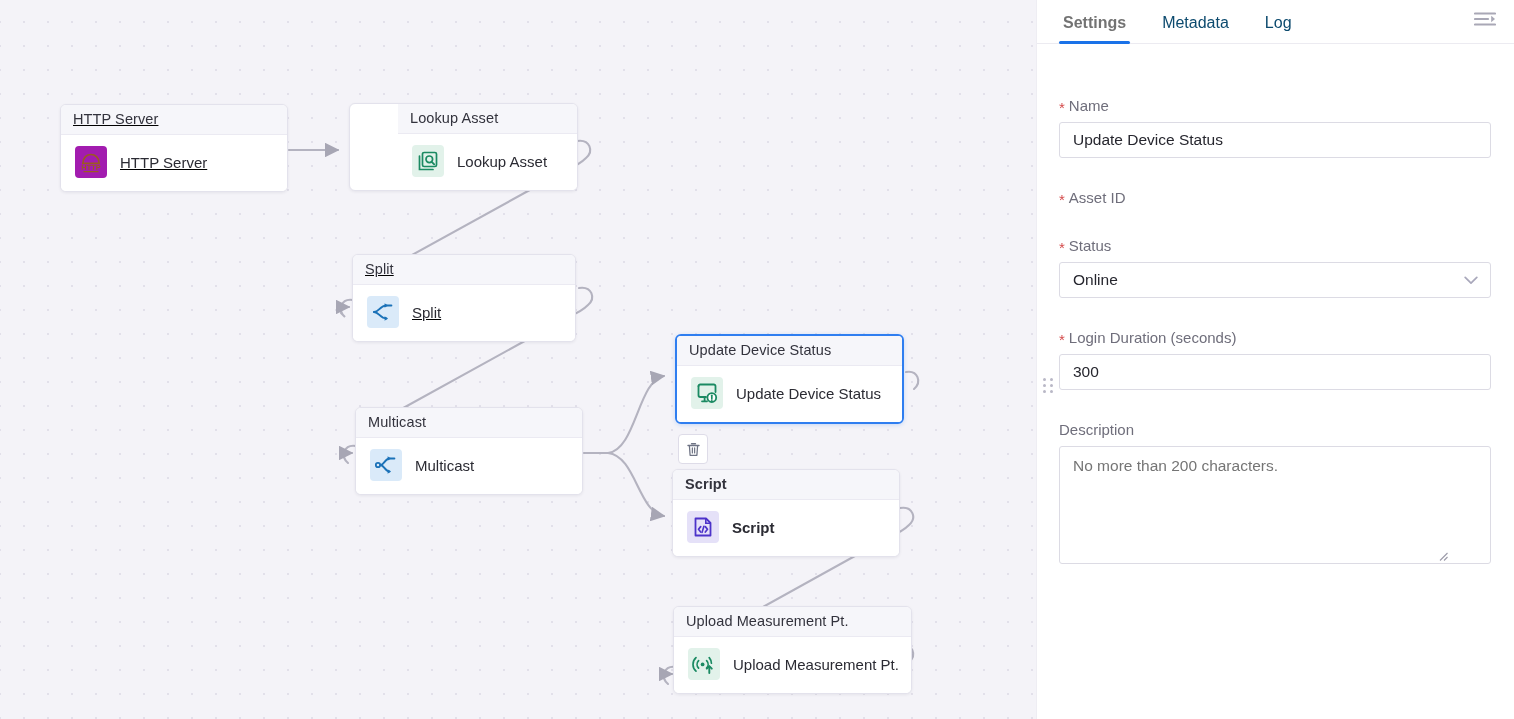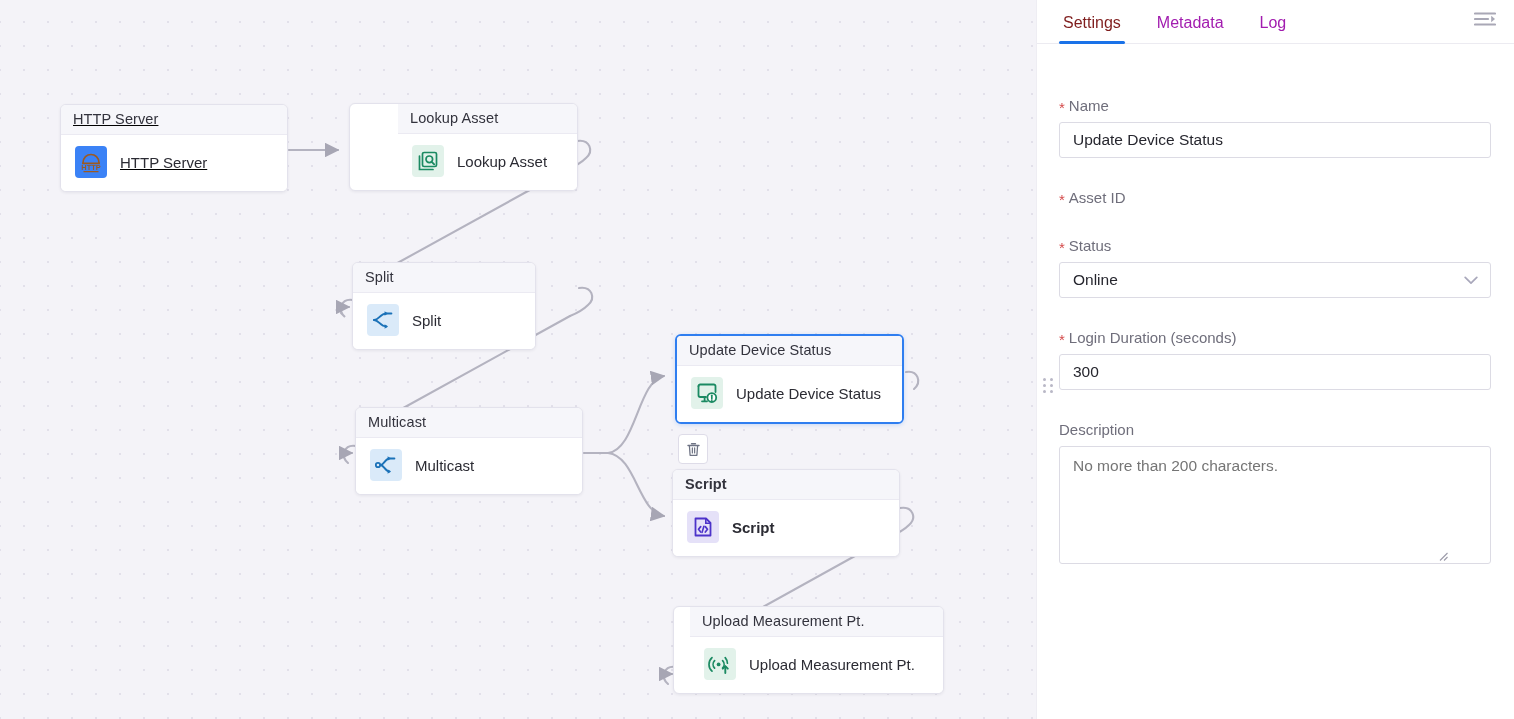--- a/index.html
+++ b/index.html
@@ -55,21 +55,21 @@
     font-size: 15px;
     color: #2b2b33;
     white-space: nowrap;
   }
   .node-icon {
     width: 32px; height: 32px;
     border-radius: 4px;
     flex: 0 0 32px;
     display: flex; align-items: center; justify-content: center;
   }
-  .ic-http   { background: #3b82f6; }
+  .ic-http   { background: #a21caf; }
   .ic-green  { background: #e2f2ea; }
   .ic-blue   { background: #daeaf9; }
   .ic-purple { background: #e5e1f8; }
 
   .delete-btn {
     position: absolute;
     width: 30px; height: 30px;
     background: #ffffff;
     border: 1px solid #dedce8;
     border-radius: 4px;
@@ -88,26 +88,26 @@
     display: flex; align-items: flex-end;
     height: 44px;
     padding: 0 24px;
     border-bottom: 1px solid #ecebf1;
     position: relative;
   }
   .tab {
     font-size: 16px;
     padding: 0 2px 11px 2px;
     margin-right: 32px;
-    color: #a21caf;
+    color: #0c4a6e;
     cursor: pointer;
     position: relative;
     white-space: nowrap;
   }
-  .tab.active { color: #7f1d1d; font-weight: normal; }
+  .tab.active { color: #737373; font-weight: bold; }
   .tab.active::after {
     content: ""; position: absolute;
     left: -2px; right: -2px; bottom: -1px;
     height: 3px; background: #1a72e8; border-radius: 2px;
   }
   #panel-icon {
     position: absolute; right: 16px; top: 8px;
     width: 26px; height: 24px;
     display: flex; align-items: center; justify-content: center;
     cursor: pointer;
@@ -248,21 +248,21 @@
             <rect x="6.5" y="3.5" width="14" height="14" rx="1.6" fill="none" stroke="#1b8a62" stroke-width="1.7"></rect>
             <path d="M3.5 7 L3.5 20.5 L17 20.5" fill="none" stroke="#1b8a62" stroke-width="1.7" stroke-linecap="round"></path>
             <circle cx="13.3" cy="10.3" r="3.3" fill="none" stroke="#1b8a62" stroke-width="1.7"></circle>
             <line x1="15.7" y1="12.8" x2="18.2" y2="15.3" stroke="#1b8a62" stroke-width="1.9" stroke-linecap="round"></line>
           </svg>
         </span>
         <span class="node-label">Lookup Asset</span>
       </div>
     </div>
 
-    <div class="node" style="left:352px;top:262px;width:184px;">
+    <div class="node" style="left:352px;top:254px;width:224px;text-decoration:underline;">
       <div class="node-header">Split</div>
       <div class="node-body">
         <span class="node-icon ic-blue">
           <svg width="24" height="24" viewBox="0 0 24 24">
             <path d="M3 12 C8 12 9 5.5 15.5 5.5" fill="none" stroke="#1b72b8" stroke-width="1.9" stroke-linecap="round"></path>
             <path d="M3 12 C8 12 9 18.5 15.5 18.5" fill="none" stroke="#1b72b8" stroke-width="1.9" stroke-linecap="round"></path>
             <path d="M13.6 3.2 L16.9 5.5 L13.6 7.8 z" fill="#1b72b8"></path>
             <path d="M13.6 16.2 L16.9 18.5 L13.6 20.8 z" fill="#1b72b8"></path>
             <line x1="16.2" y1="5.5" x2="20.4" y2="5.5" stroke="#1b72b8" stroke-width="1.9" stroke-linecap="round"></line>
           </svg>
@@ -325,21 +325,21 @@
             <path d="M14.8 3.6 L14.8 8.2 L19.4 8.2" fill="none" stroke="#4d33c9" stroke-width="1.6"></path>
             <path d="M9.7 11.6 L7.5 14.3 L9.7 17" fill="none" stroke="#4d33c9" stroke-width="1.7" stroke-linecap="round" stroke-linejoin="round"></path>
             <path d="M14.3 11.6 L16.5 14.3 L14.3 17" fill="none" stroke="#4d33c9" stroke-width="1.7" stroke-linecap="round" stroke-linejoin="round"></path>
             <line x1="12.9" y1="11.2" x2="11.1" y2="17.4" stroke="#4d33c9" stroke-width="1.6" stroke-linecap="round"></line>
           </svg>
         </span>
         <span class="node-label">Script</span>
       </div>
     </div>
 
-    <div class="node" style="left:673px;top:606px;width:271px;padding-left:16px;">
+    <div class="node" style="left:673px;top:606px;width:239px;">
       <div class="node-header">Upload Measurement Pt.</div>
       <div class="node-body">
         <span class="node-icon ic-green">
           <svg width="24" height="24" viewBox="0 0 24 24">
             <circle cx="10.6" cy="12.4" r="1.9" fill="#1b8a62"></circle>
             <path d="M6.6 8.6 A5.6 5.6 0 0 0 6.6 16.2" fill="none" stroke="#1b8a62" stroke-width="1.7" stroke-linecap="round"></path>
             <path d="M14.6 8.6 A5.6 5.6 0 0 1 14.6 16.2" fill="none" stroke="#1b8a62" stroke-width="1.7" stroke-linecap="round"></path>
             <path d="M4 5.6 A9.2 9.2 0 0 0 4 19.2" fill="none" stroke="#1b8a62" stroke-width="1.7" stroke-linecap="round"></path>
             <path d="M17.2 5.6 A9.2 9.2 0 0 1 19.4 11.2" fill="none" stroke="#1b8a62" stroke-width="1.7" stroke-linecap="round"></path>
             <line x1="17.3" y1="21" x2="17.3" y2="14.4" stroke="#1b8a62" stroke-width="1.9" stroke-linecap="round"></line>

